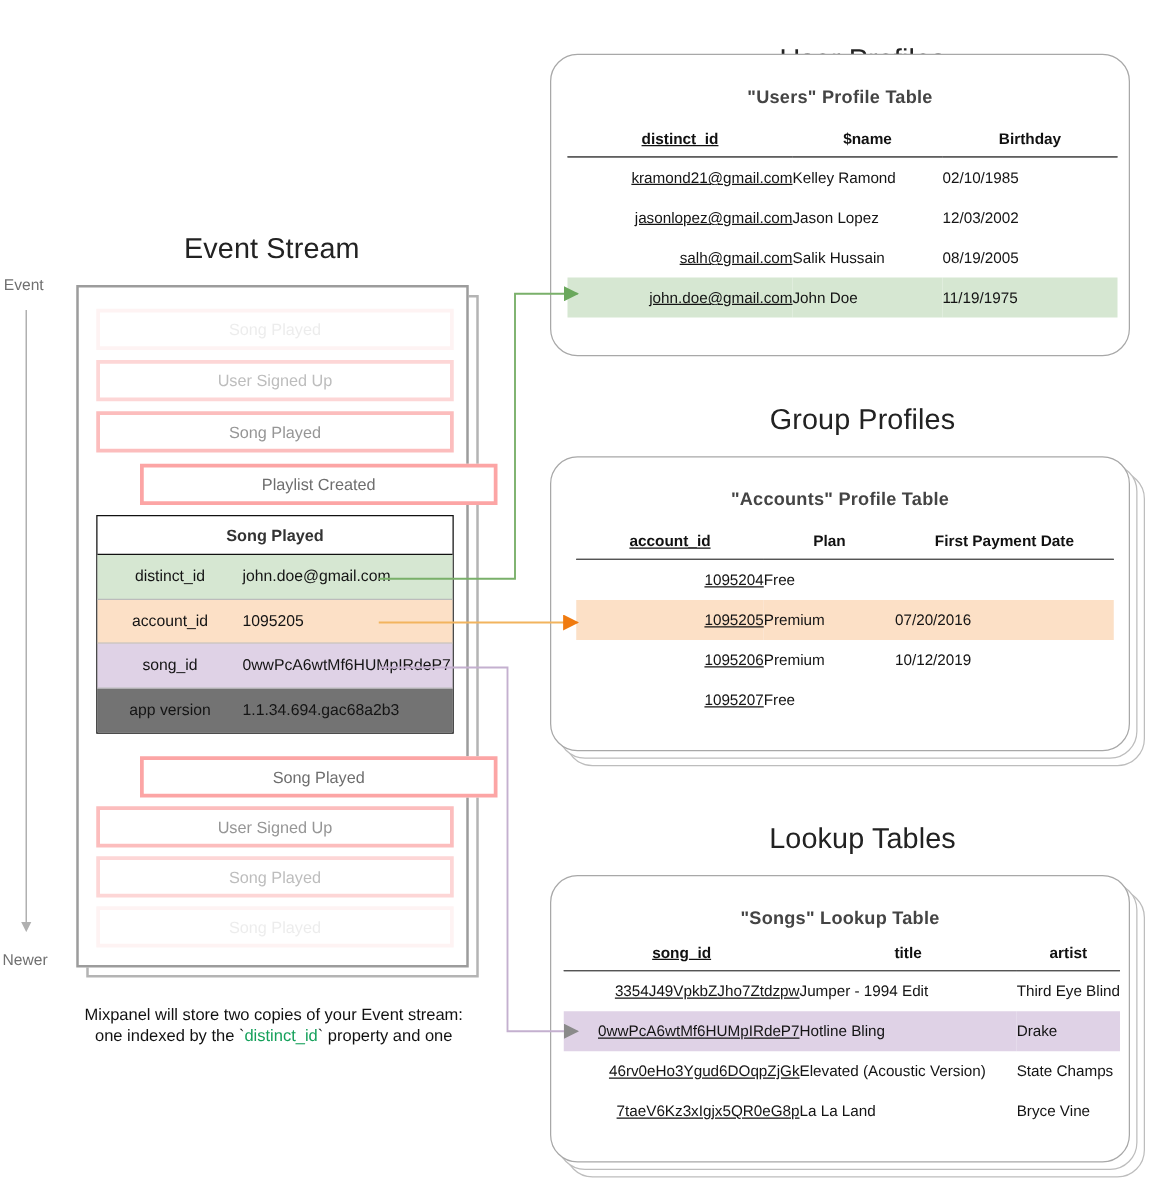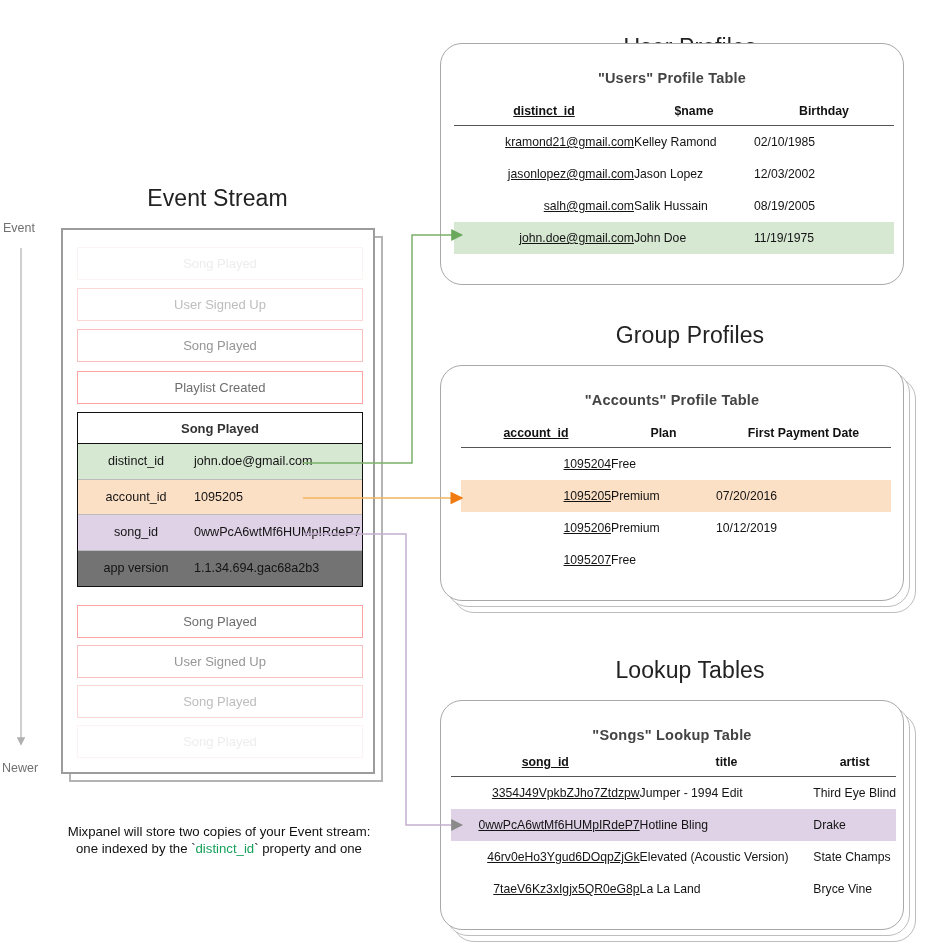--- a/index.html
+++ b/index.html
@@ -93,32 +93,32 @@
     position: absolute;
     background: #fff;
     border: 2px solid #b4b4b4;
     z-index: 0;
   }
   .ev {
     position: absolute;
     left: 14px;
     width: 286px;
     height: 33px;
-    border: 1px solid #fca5a5;
+    border: 3px solid #fca5a5;
     background: #fff;
     display: flex;
     align-items: center;
     justify-content: center;
     font-size: 13px;
     color: #6e6e6e;
   }
   .ev.f1 { opacity: 0.12; }
   .ev.f2 { opacity: 0.45; }
   .ev.f3 { opacity: 0.72; }
-  .ev.f4 { opacity: 1; }
+  .ev.f4 { opacity: 1; margin-left: 35px; }
 
   
   .ev-exp {
     position: absolute;
     left: 14px;
     width: 286px;
     border: 1.8px solid #111;
     background: #fff;
     z-index: 3;
   }
@@ -159,21 +159,20 @@
     color: #707070;
   }
 
   
   .caption {
     position: absolute;
     text-align: center;
     font-size: 13.2px;
     line-height: 17px;
     color: #111;
-    margin-top: 20px;
   }
   .tok-green  { color: #14a05a; }
   .tok-orange { color: #f08a1e; }
 
   
   svg.wires {
     position: absolute;
     left: 0; top: 0;
     width: 941px; height: 951px;
     pointer-events: none;

